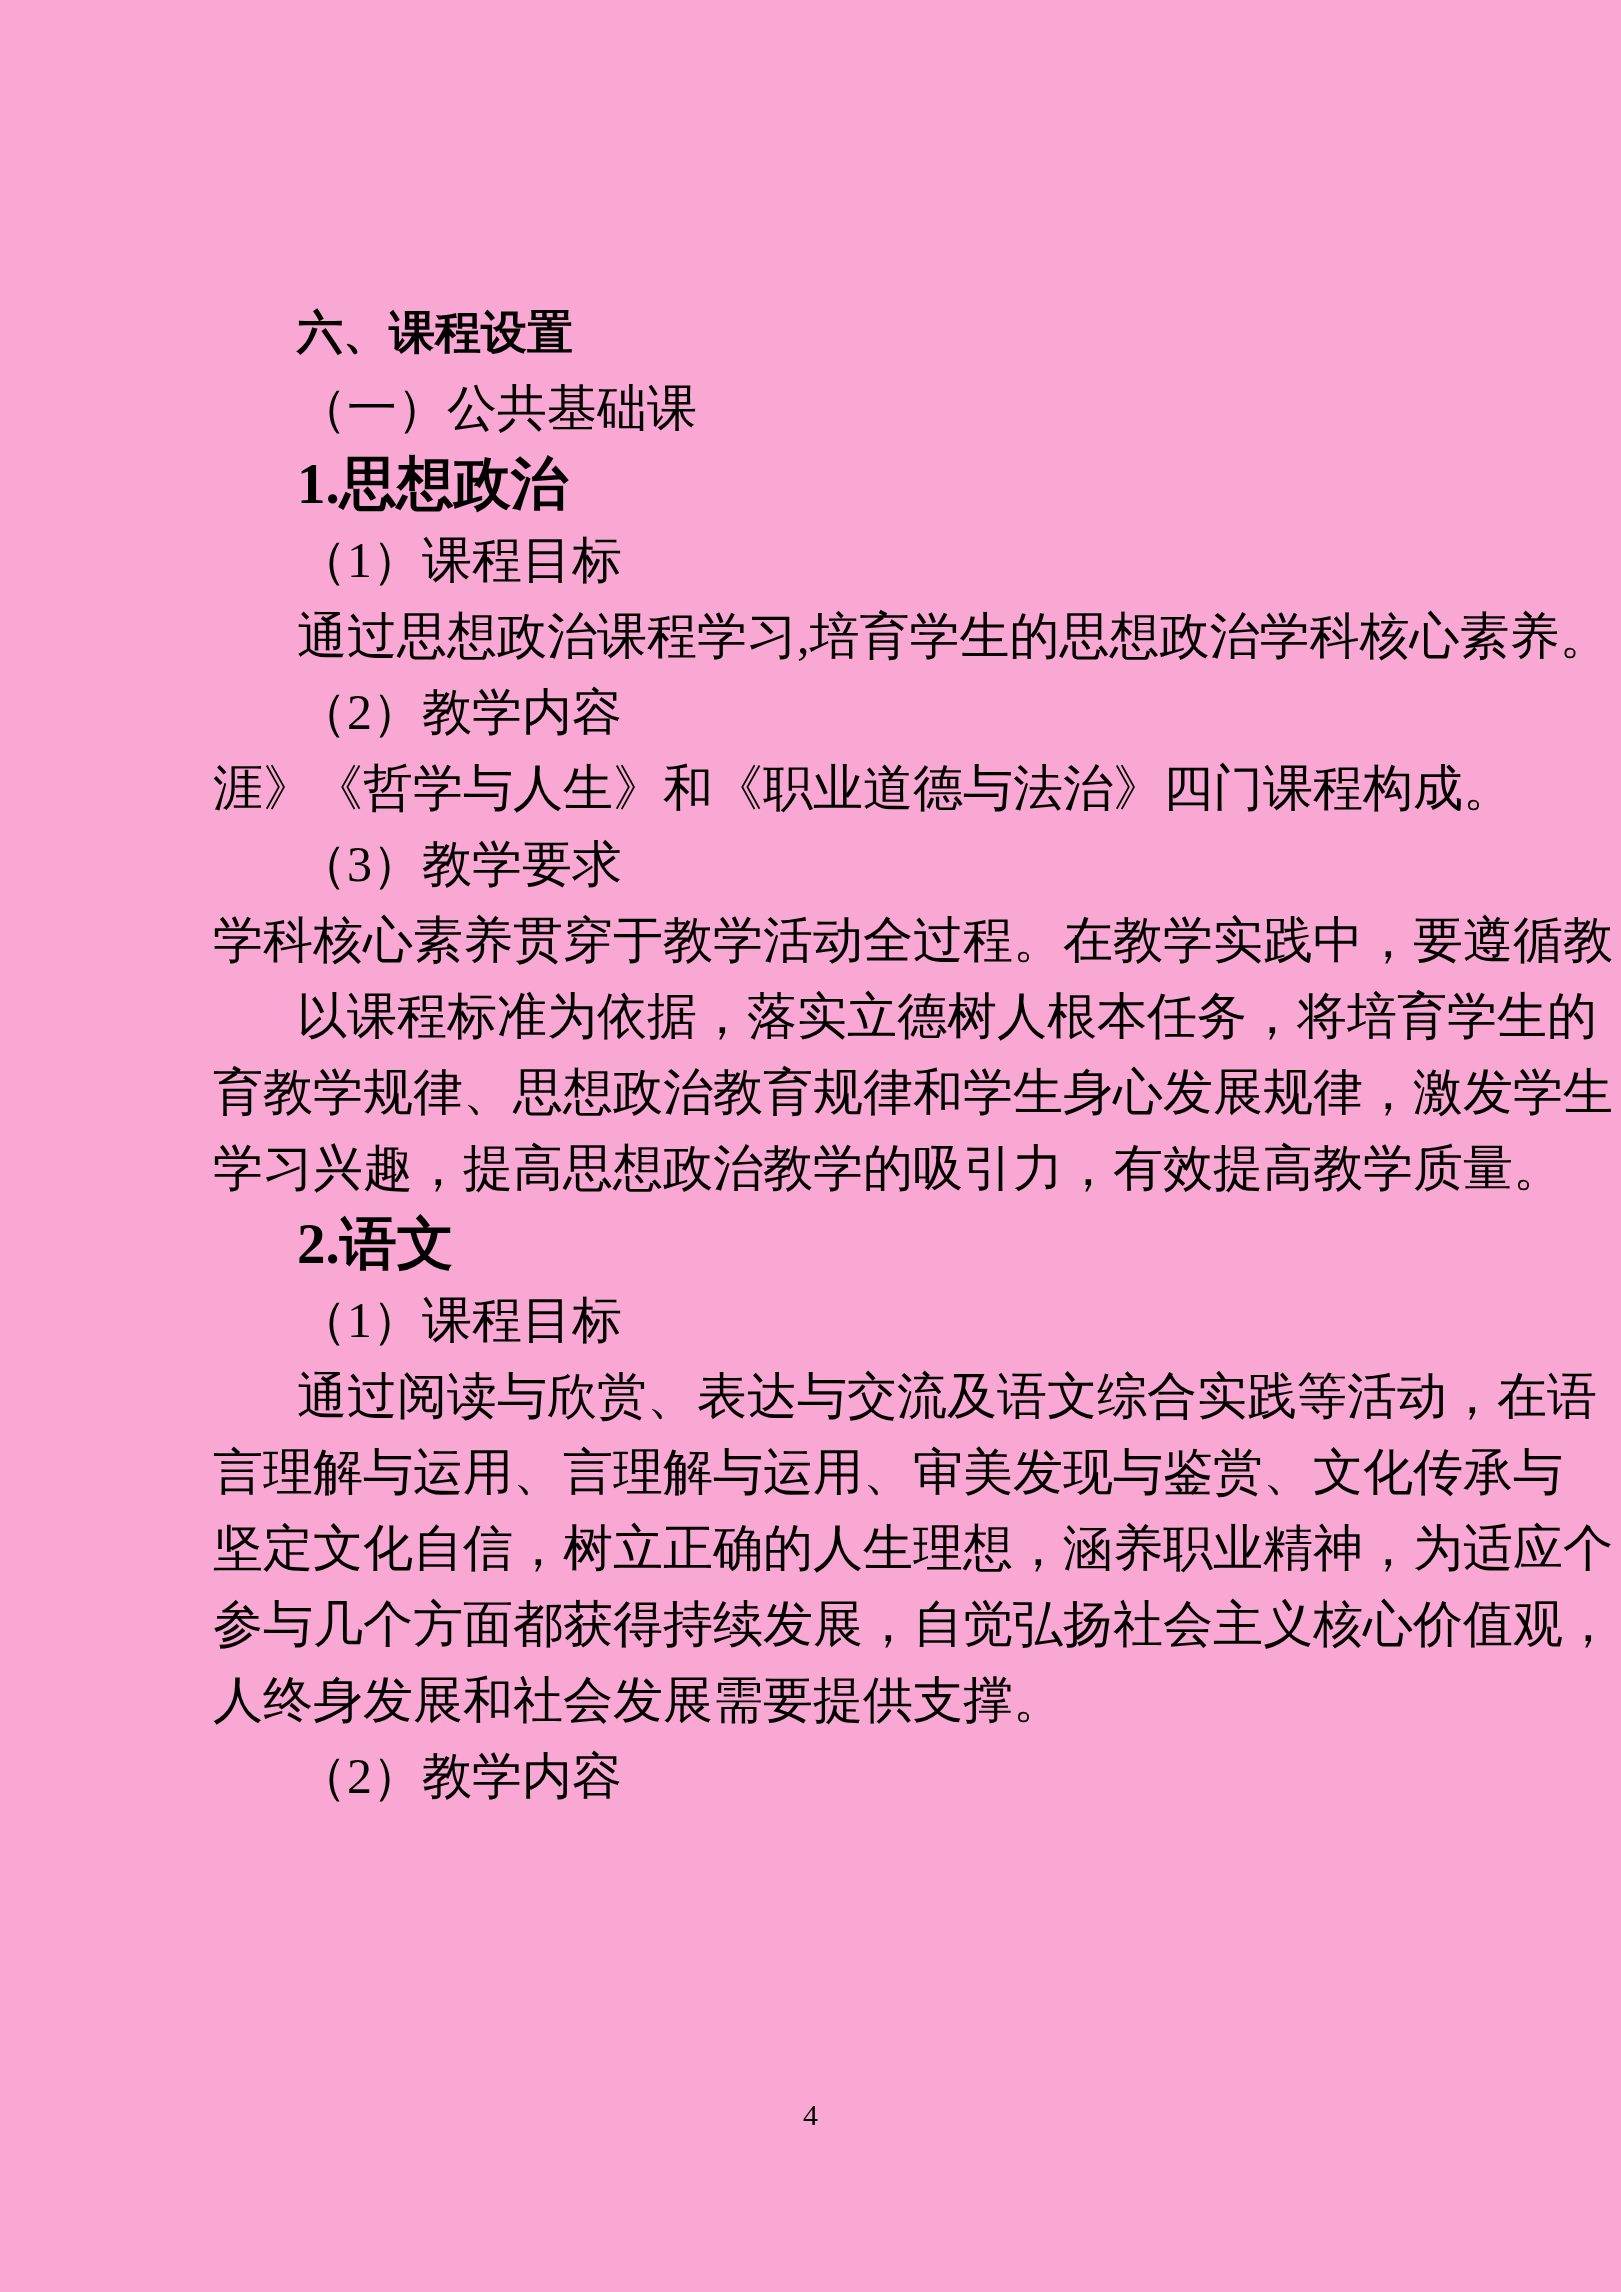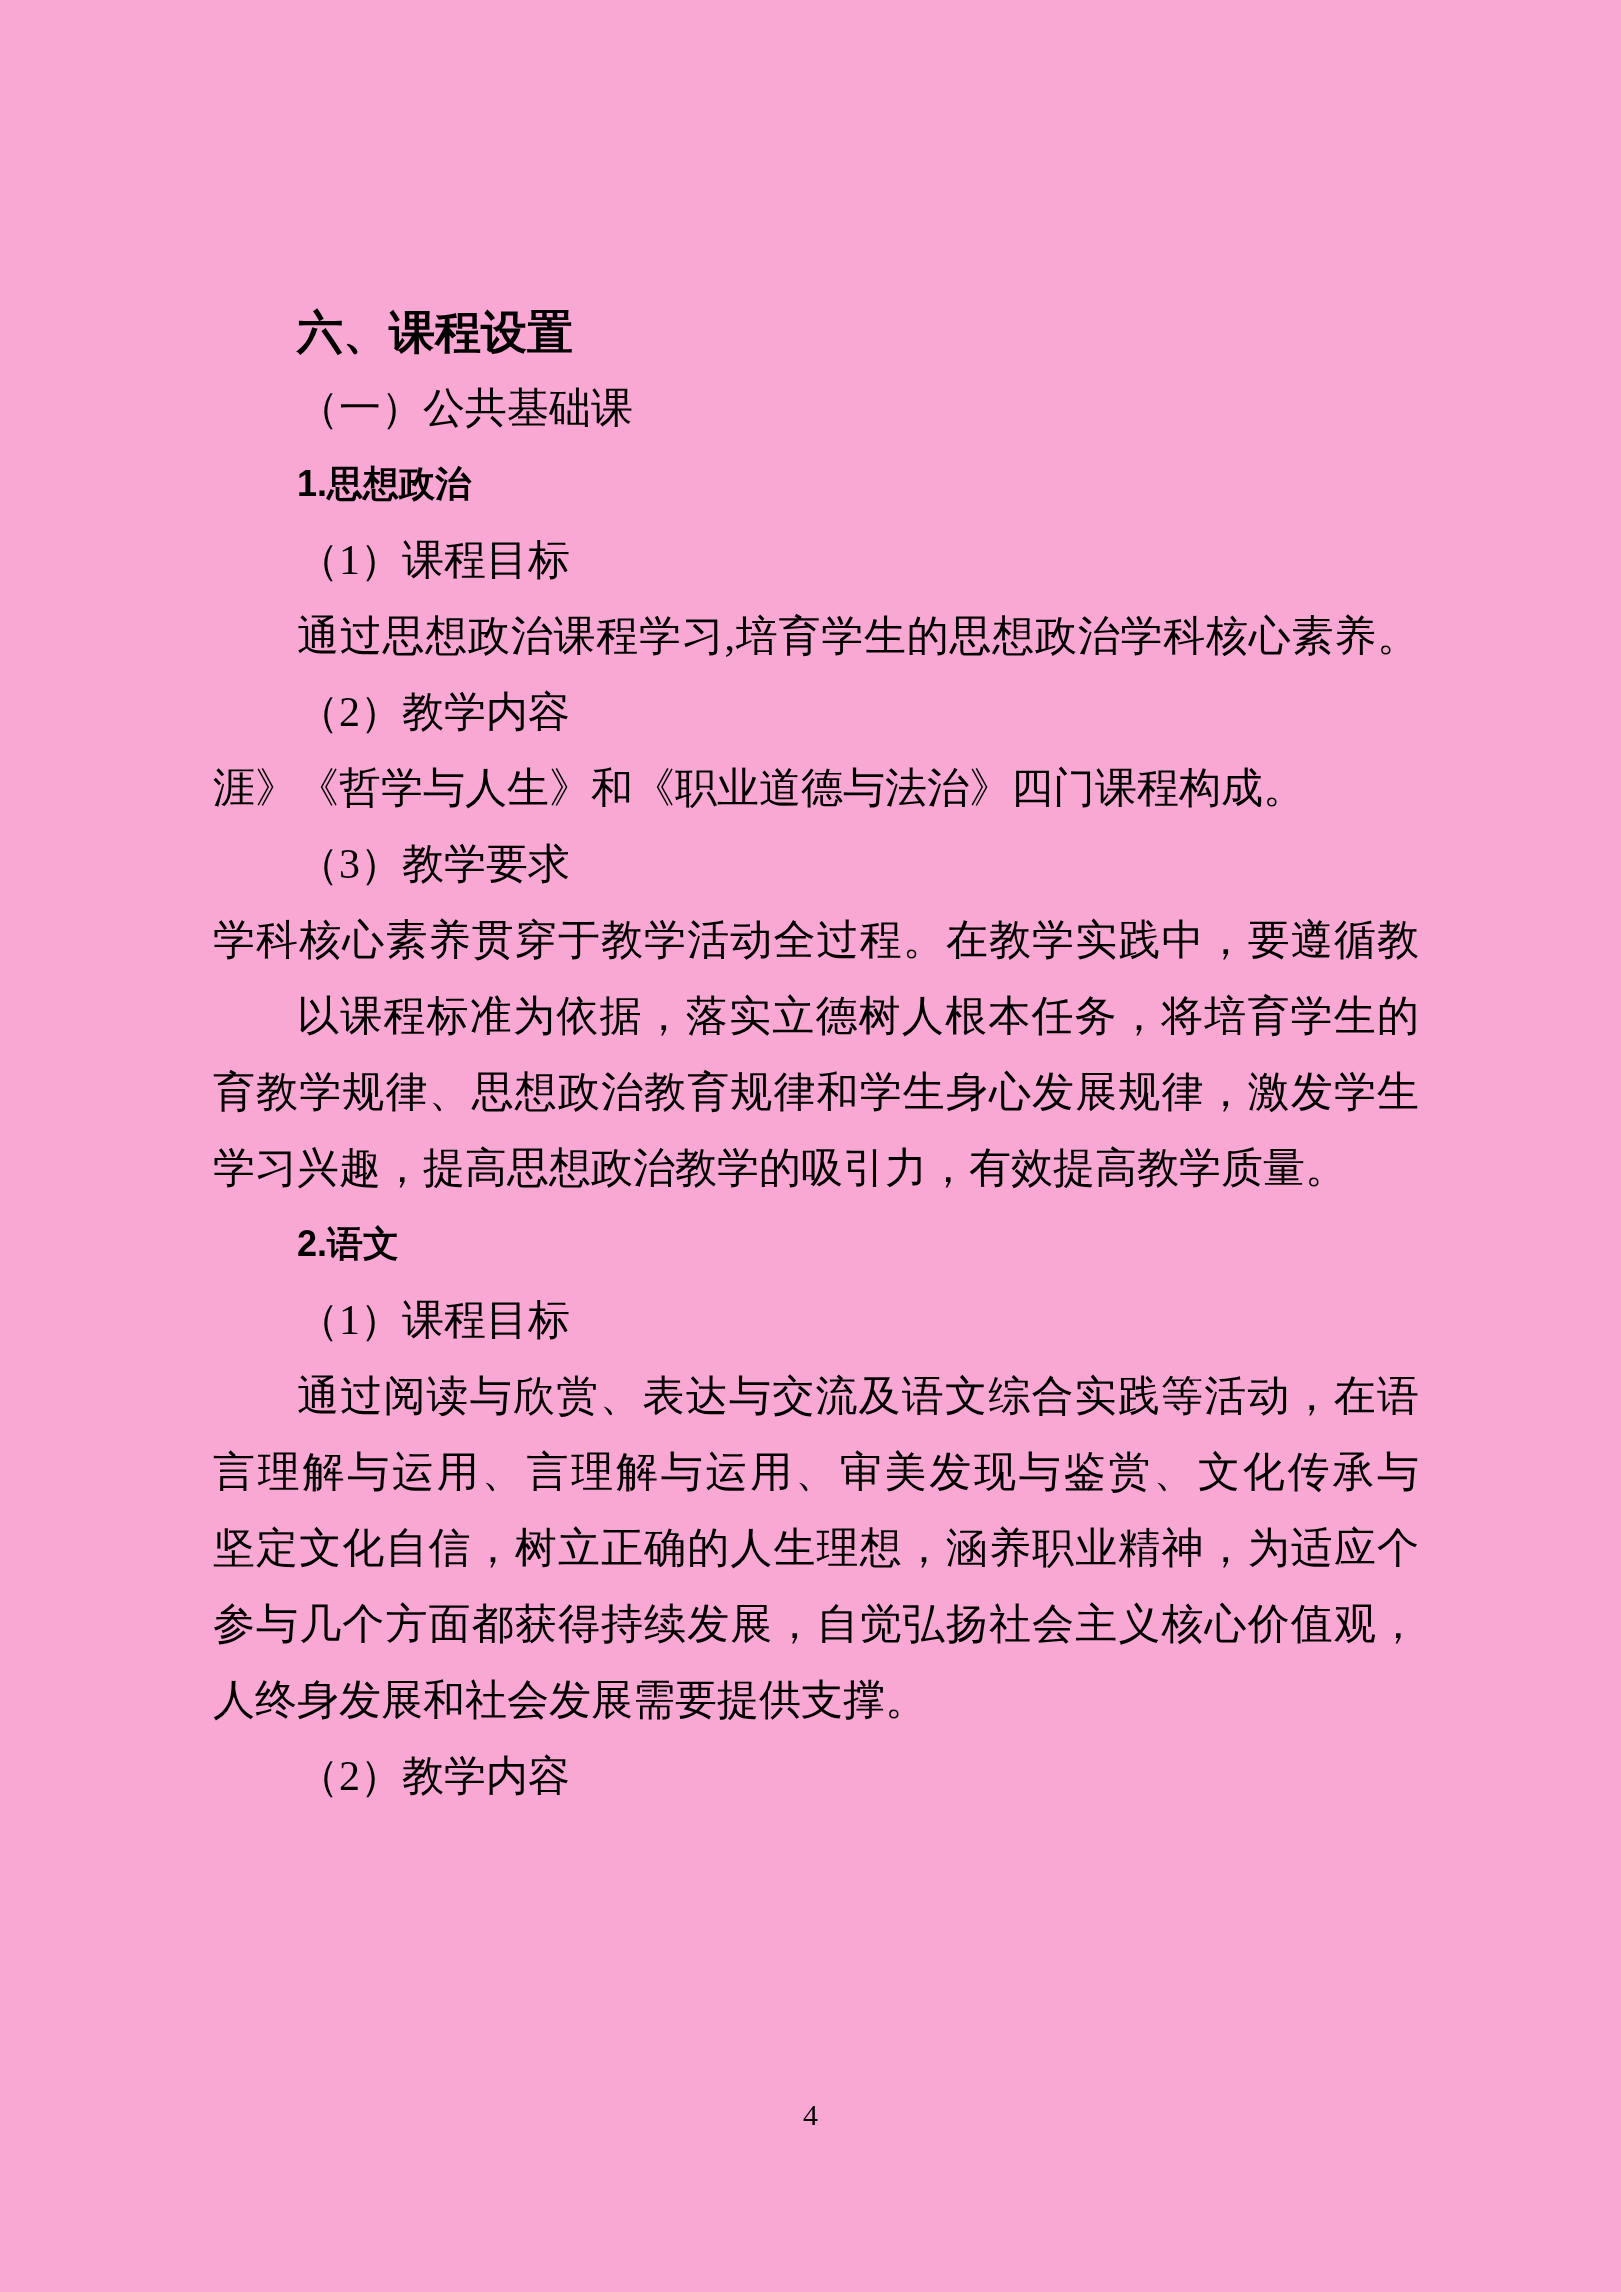--- a/index.html
+++ b/index.html
@@ -13,40 +13,40 @@
   }
   .text-block {
     position: absolute;
     left: 213px;
     top: 294px;
     width: 1206px;
   }
   .line {
     height: 76px;
     line-height: 76px;
-    font-size: 42px;
+    font-size: 50px;
     font-family: "Liberation Serif", "DejaVu Serif", serif;
     white-space: nowrap;
     text-align: left;
     color: #000000;
   }
   .line.first { text-indent: 84px; }
   .line.fill {
     text-align: justify;
     text-align-last: justify;
   }
   .r-section-title {
     font-family: "Liberation Sans", "DejaVu Sans", sans-serif;
     font-weight: bold;
     font-size: 46px;
   }
   .r-item-title {
-    font-family: Liberation Sans, sans-serif;
+    font-family: Liberation Serif, serif;
     font-weight: bold;
-    font-size: 36px;
+    font-size: 57px;
   }
   .r-subsection-title, .r-label, .r-body {
     font-weight: normal;
   }
   .footer-pagenum {
     position: absolute;
     left: 0;
     top: 2098px;
     width: 1621px;
     text-align: center;

